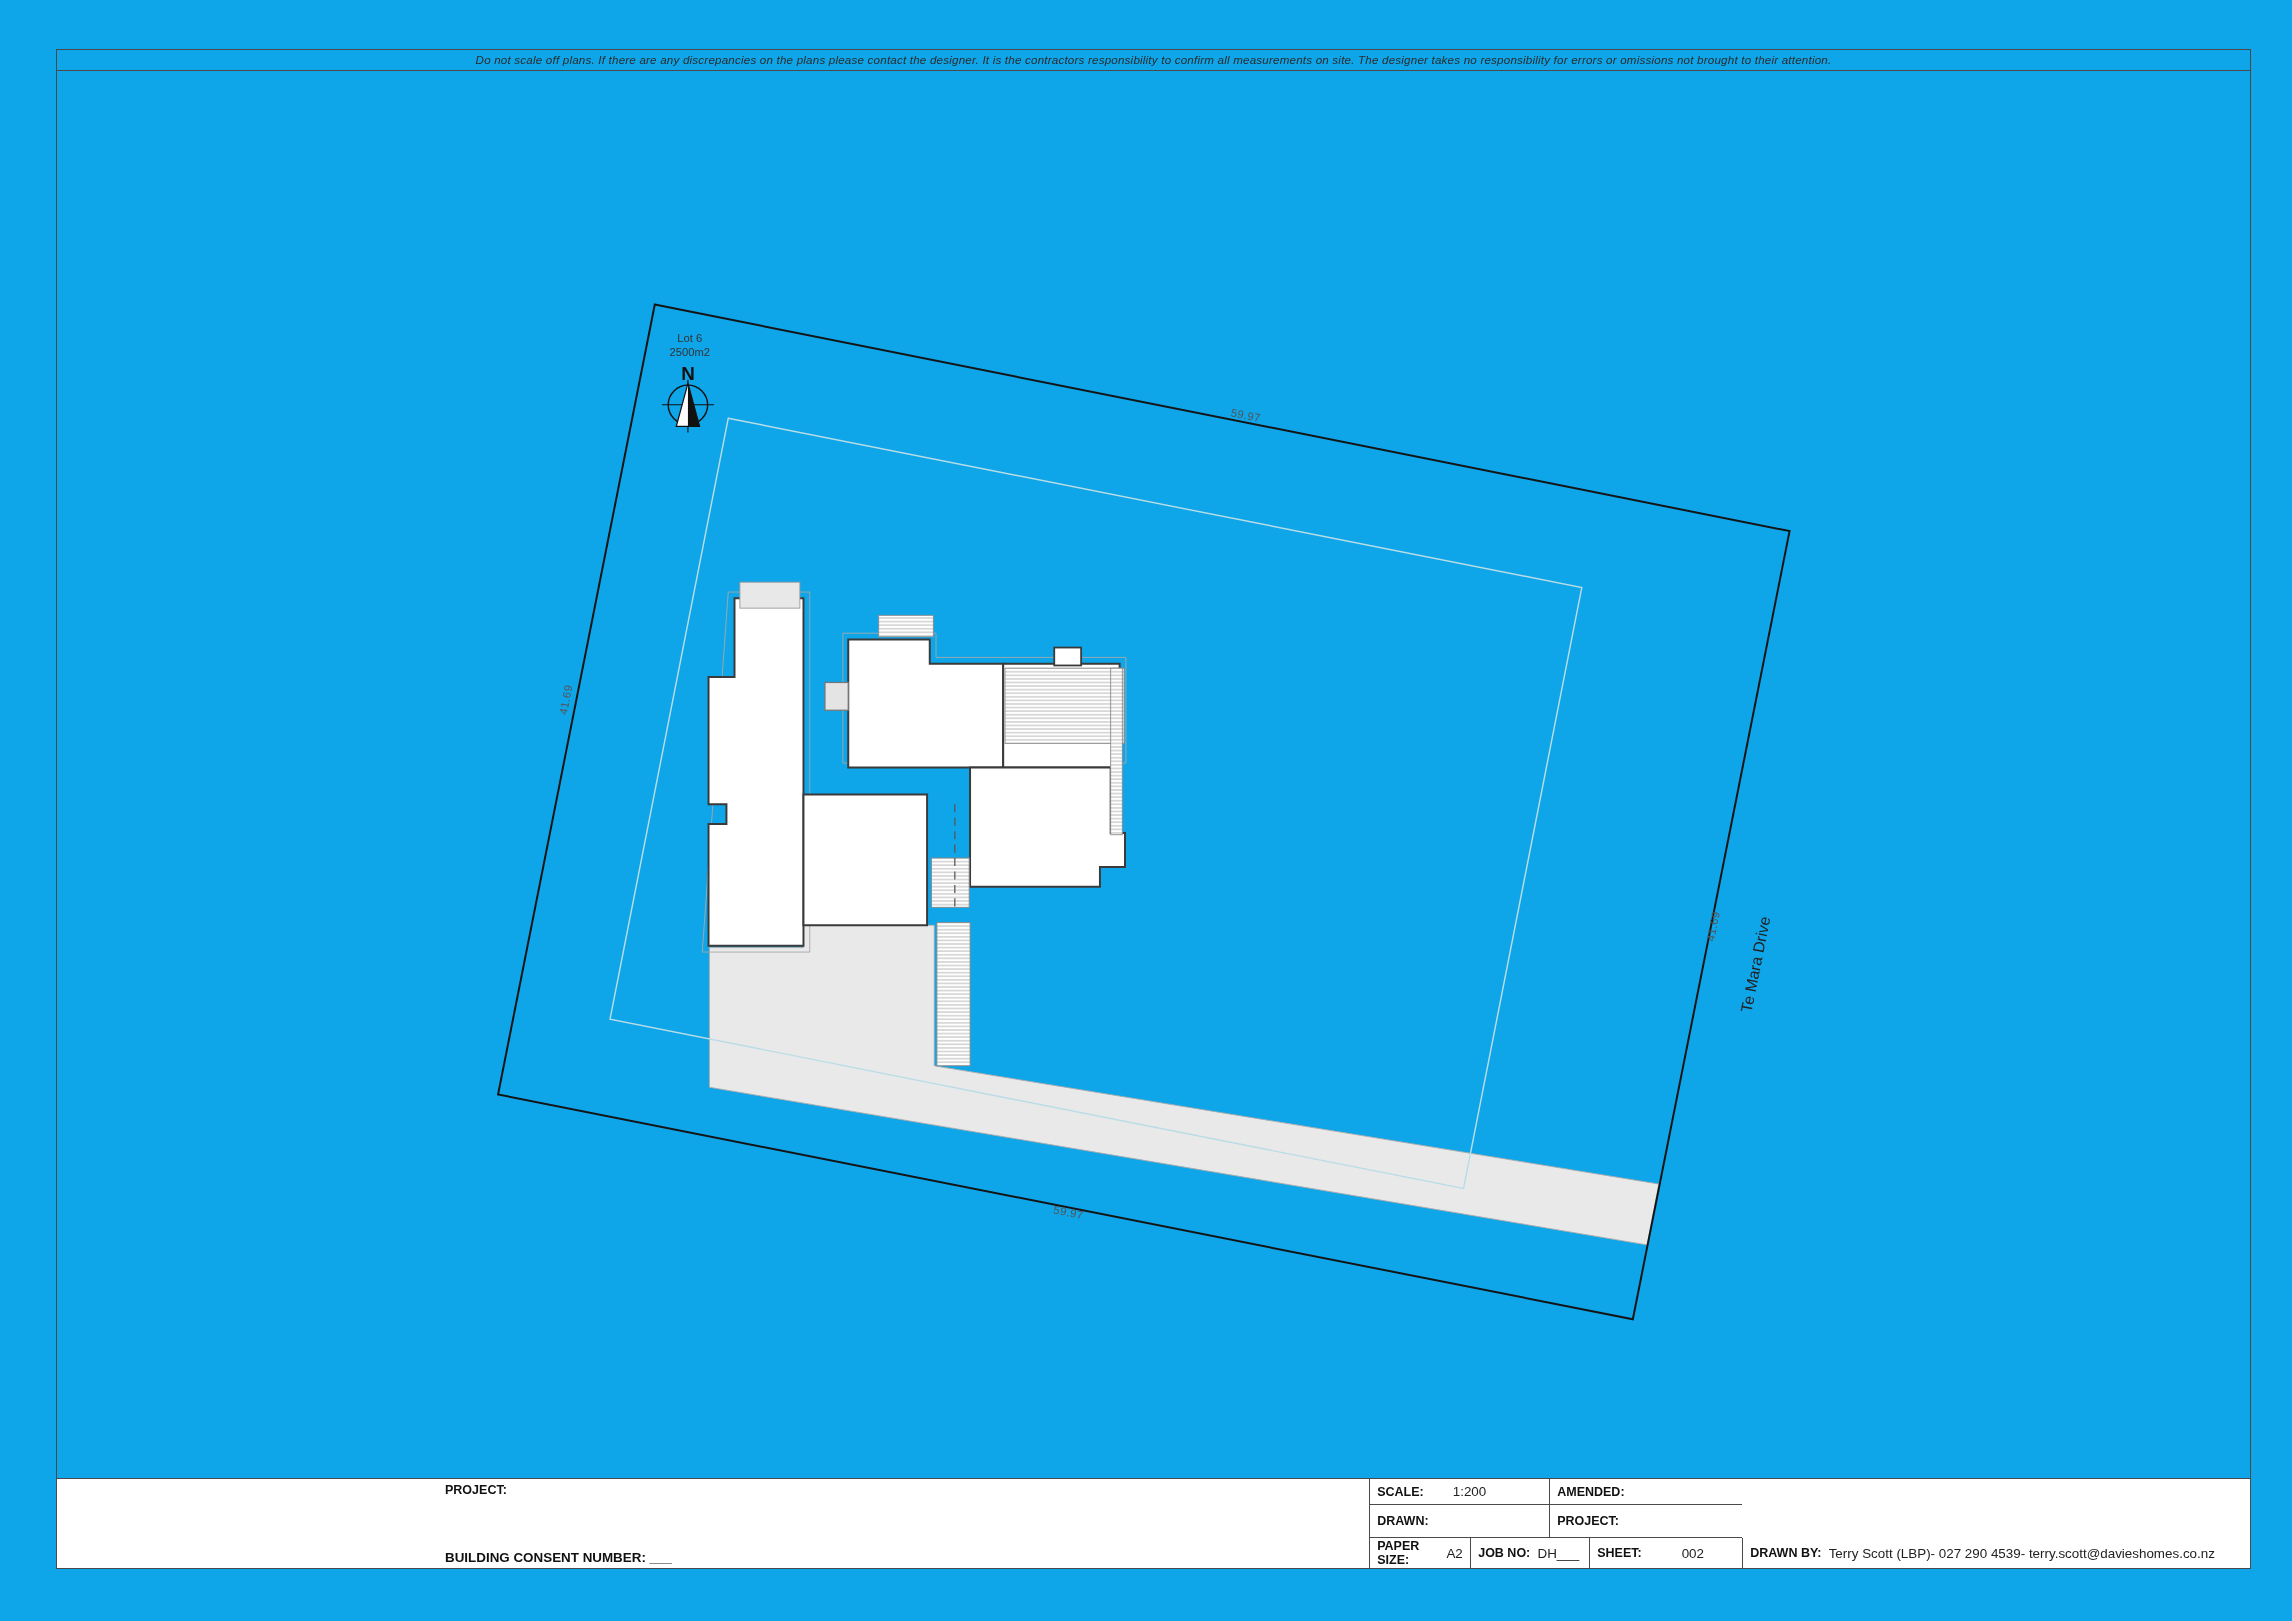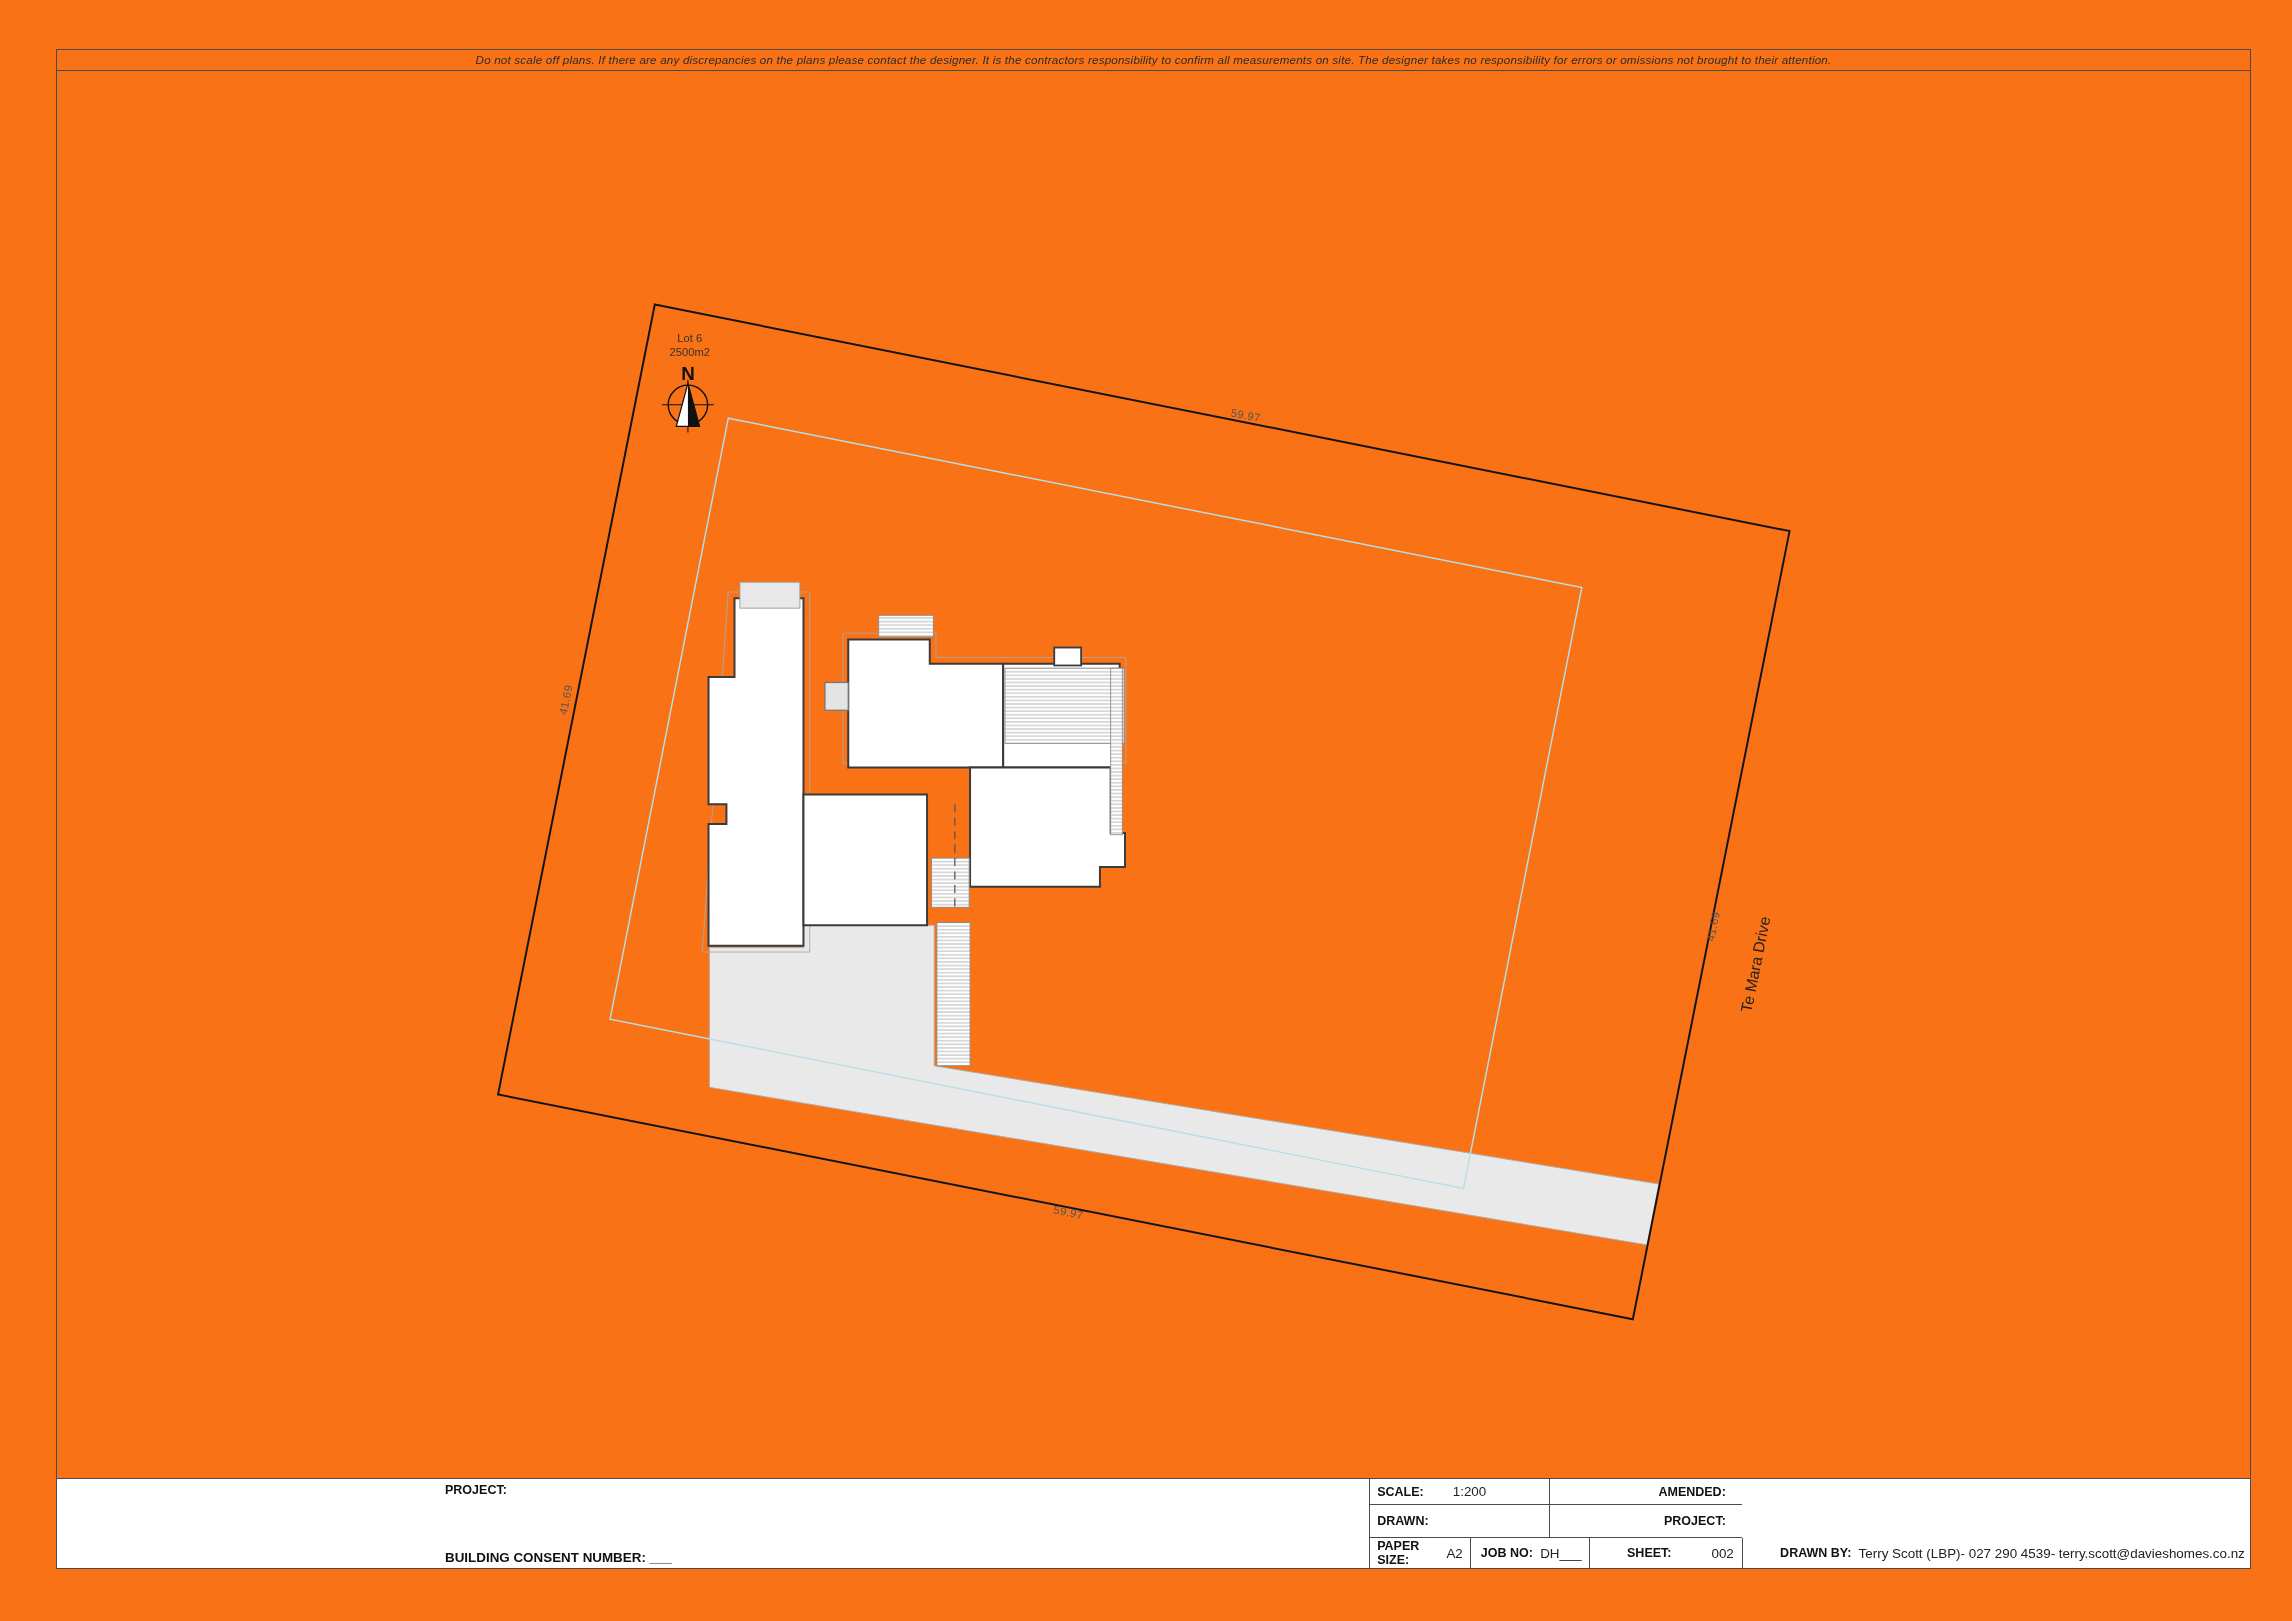--- a/index.html
+++ b/index.html
@@ -1,31 +1,31 @@
 <!DOCTYPE html>
 <html style="font-size:14.3px"><head>
 <meta charset="utf-8">
 <style>
   html,body{margin:0;padding:0;background:#fff;}
-  .page{position:relative;width:2293px;height:1622px;background:#f97316;overflow:hidden;
+  .page{position:relative;width:2293px;height:1622px;background:#0ea5e9;overflow:hidden;
         font-family:"Liberation Sans",sans-serif;color:#222;}
   
   .sheet-border{position:absolute;left:56px;top:49px;width:2195px;height:1520px;
         border:0.9px solid #4a4a4a;box-sizing:border-box;}
   .disclaimer-band{position:absolute;left:56px;top:49px;width:2195px;height:21.5px;
         border-bottom:0.9px solid #4a4a4a;box-sizing:border-box;
         display:flex;align-items:center;justify-content:center;}
   .disclaimer-band span{font-size:11.6px;font-style:italic;color:#2b2b2b;letter-spacing:0.2px;}
   
   .plan-svg{position:absolute;left:0;top:0;}
   
   .tb{position:absolute;left:56px;top:1478px;width:2195px;height:91px;
       border:0.9px solid #4a4a4a;box-sizing:border-box;background:#fff;}
   .tb .cell{position:absolute;box-sizing:border-box;}
-  .b-l{border-left:0.9px solid #4a4a4a;justify-content:flex-end;} .b-r{border-right:0.9px solid #4a4a4a;}
+  .b-l{border-left:0.9px solid #4a4a4a;} .b-r{border-right:0.9px solid #4a4a4a;}
   .b-b{border-bottom:0.9px solid #4a4a4a;}
   .lbl{font-weight:bold;font-size:12.5px;color:#111;}
   .val{font-size:13.4px;color:#222;}
   .row-cell{display:flex;align-items:center;padding:0 7.2px;}
   
   .logo-cell{left:0;top:0;width:379px;height:90px;}
   .contact{position:absolute;left:204px;top:28px;width:227px;text-align:center;
            color:#1f7ec2;font-weight:bold;font-size:14.3px;line-height:18px;}
   
   .project-cell{left:379px;top:0;width:934px;height:90px;

